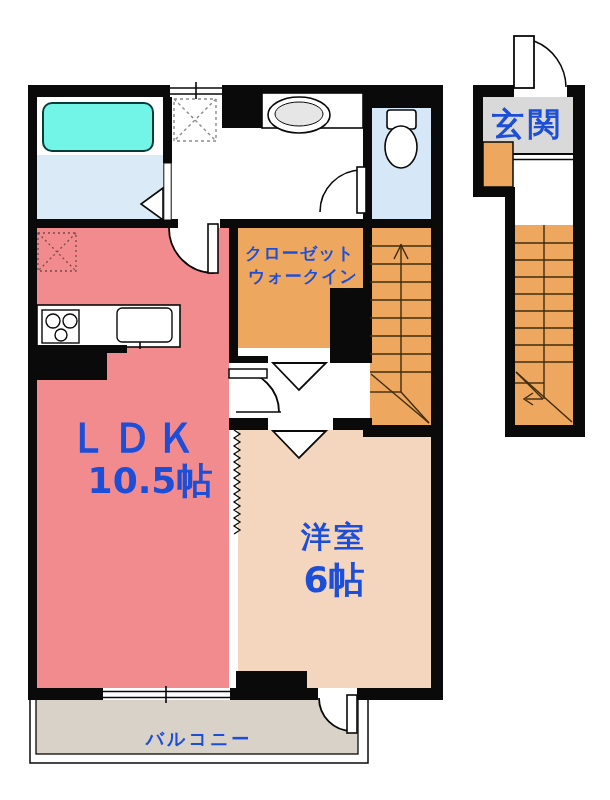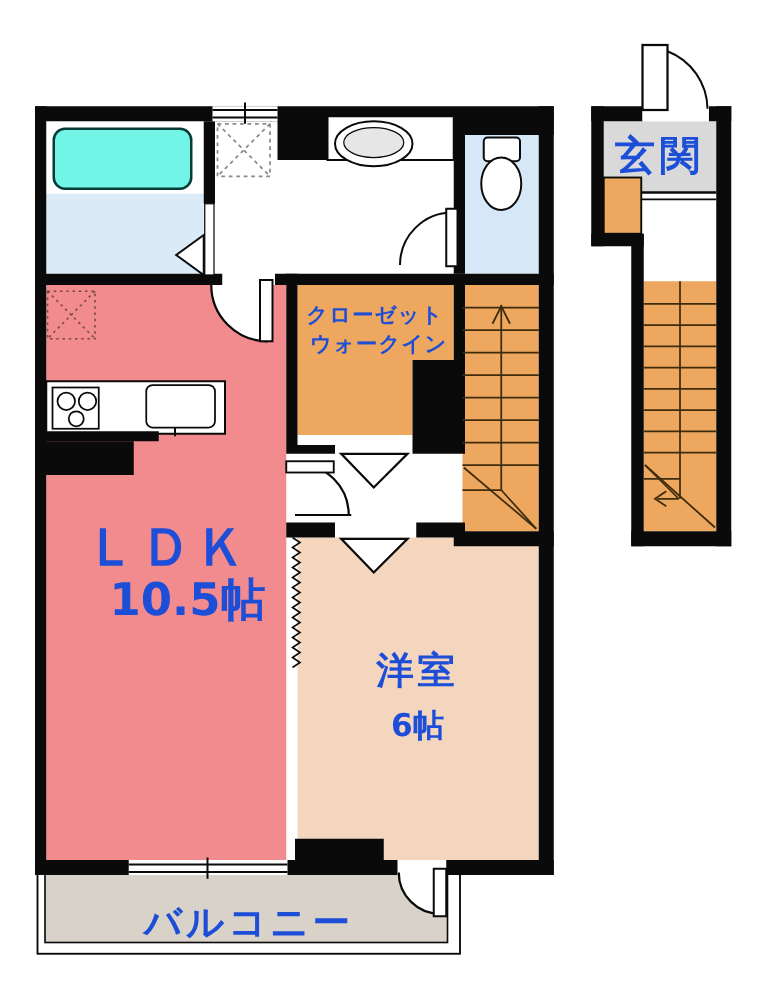--- a/index.html
+++ b/index.html
@@ -5,23 +5,23 @@
   html,body{margin:0;padding:0;background:#fff;}
   #stage{position:relative;width:610px;height:800px;background:#fff;overflow:hidden;
          font-family:"DejaVu Sans","Liberation Sans",sans-serif;}
   #plan-svg{position:absolute;left:0;top:0;}
   .lbl{position:absolute;transform:translate(-50%,-50%);color:#1d4ed8;font-weight:bold;
        white-space:nowrap;text-align:center;line-height:1;}
   .lbl-genkan{font-size:32px;letter-spacing:4px;}
   .lbl-ldk{font-size:42px;letter-spacing:2px;}
   .lbl-ldk-area{font-size:36px;}
   .lbl-bed{font-size:30px;letter-spacing:3px;}
-  .lbl-bed-area{font-size:25px;}
+  .lbl-bed-area{font-size:36px;}
   .lbl-wic{font-size:17px;letter-spacing:1px;}
-  .lbl-balcony{font-size:30px;letter-spacing:3px;}
+  .lbl-balcony{font-size:18px;letter-spacing:3px;}
 </style>
 </head>
 <body>
 
 <div id="stage">
 <svg id="plan-svg" width="610" height="800" viewBox="0 0 610 800">
 
   <g>
     <rect x="28" y="85" width="415" height="615" fill="#ffffff"></rect>
     <rect x="37" y="155" width="126" height="64" fill="#dbeaf7"></rect>

